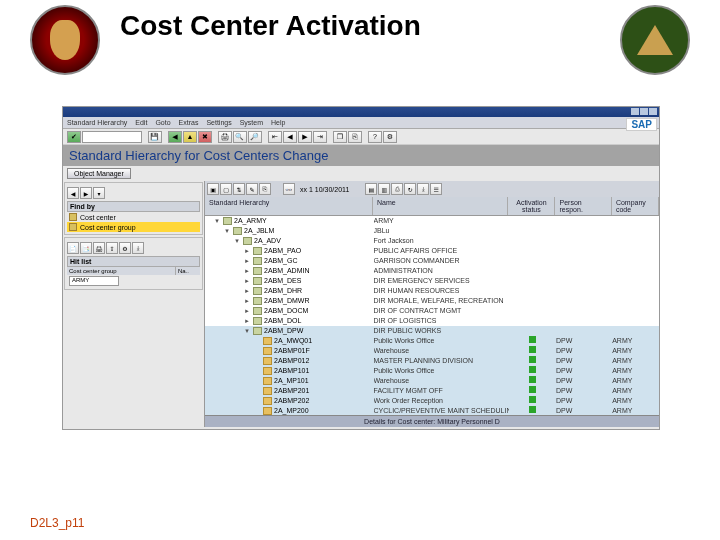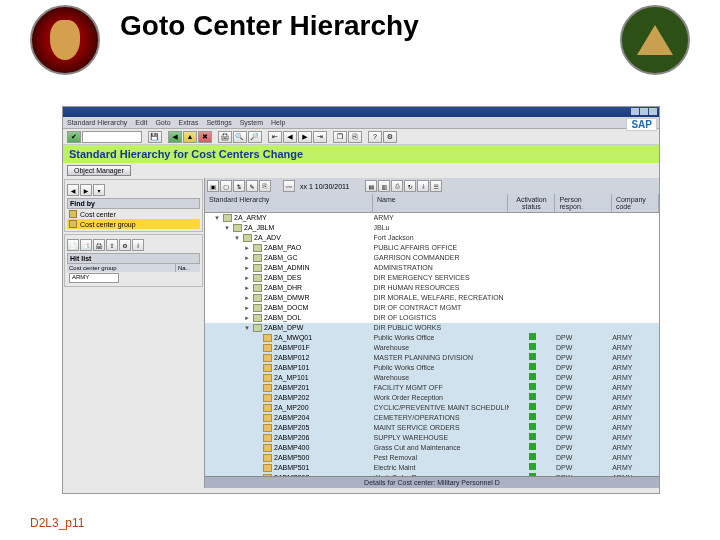--- a/index.html
+++ b/index.html
@@ -5,37 +5,37 @@
   * { box-sizing: border-box; margin: 0; padding: 0; }
   body { width: 720px; height: 540px; background: #fff; font-family: Arial, sans-serif; font-size: 8px; position: relative; overflow: hidden; }
 
   .slide-title { position: absolute; top: 10px; left: 120px; font-size: 28px; font-weight: bold; color: #000; }
   .seal-left { position: absolute; top: 5px; left: 30px; width: 70px; height: 70px; border-radius: 50%; background: radial-gradient(circle, #8b0000 40%, #4a0000 70%, #1a1a2e 100%); border: 2px solid #888; display:flex; align-items:center; justify-content:center; }
   .seal-left::after { content:""; width:30px; height:40px; background:#d4a050; border-radius: 40% 40% 50% 50%; }
   .seal-right { position: absolute; top: 5px; right: 30px; width: 70px; height: 70px; border-radius: 50%; background: #2d5016; border: 2px solid #888; display:flex; align-items:center; justify-content:center;}
   .seal-right::after { content:""; width:0; height:0; border-left:18px solid transparent; border-right:18px solid transparent; border-bottom:30px solid #c9a050; }
   .slide-footer { position: absolute; bottom: 10px; left: 30px; font-size: 12px; color: #c2410c; }
 
-  .sap-window { position: absolute; top: 106px; left: 62px; width: 598px; height: 388px; background: #e8e8e8; border: 1px solid #999; }
+  .sap-window { position: absolute; top: 106px; left: 62px; width: 598px; height: 324px; background: #e8e8e8; border: 1px solid #999; }
   .sap-titlebar { height: 10px; background: linear-gradient(#2a4b8d, #1a3b7d); position: relative; }
   .sap-winbtns { position:absolute; right:2px; top:1px; display:flex; gap:1px; }
   .sap-winbtns span { width:8px; height:7px; background:#b8c8e0; display:inline-block; }
   .sap-logo { position:absolute; right:2px; top:11px; background:#fff; color:#1a6bb3; font-weight:bold; font-size:10px; padding:0 4px; border:1px solid #ccc;}
 
   .menubar { background:#d4d7e0; border-bottom:1px solid #aaa; padding:2px 4px; display:flex; gap:8px; color:#333; }
   .menubar span { font-size:7px; }
 
   .toolbar1 { background:#e8e8e8; border-bottom:1px solid #ccc; padding:2px 4px; display:flex; gap:1px; align-items:center; height:16px; }
   .tbtn { width:14px; height:12px; background:linear-gradient(#fdfdfd,#e0e0e0); border:1px solid #999; display:inline-flex; align-items:center; justify-content:center; font-size:7px; }
   .tbtn.green { background:linear-gradient(#8eca8e,#5aaa5a); }
   .tbtn.yellow { background:linear-gradient(#f0e080,#d8c850); }
   .tbtn.red { background:linear-gradient(#e89090,#d06060); }
   .tsep { width:4px; }
 
-  .screen-title { background:#bef264; color:#143a8a; font-weight:bold; font-size:11px; padding:3px 6px; }
+  .screen-title { background:#a3a3a3; color:#143a8a; font-weight:normal; font-size:13px; padding:3px 6px; }
 
   .objmgr-bar { background:#e8e8e8; padding:2px 4px; display:flex; gap:4px; align-items:center; }
   .objmgr-btn { background:linear-gradient(#fdfdfd,#d0d0d8); border:1px solid #888; padding:1px 6px; font-size:7px; }
 
   .main-area { display:flex; height: calc(100% - 76px); }
   .left-pane { width:142px; background:#e8e8e8; border-right:1px solid #999; display:flex; flex-direction:column; }
   .right-pane { flex:1; background:#fff; display:flex; flex-direction:column; overflow:hidden; }
 
   .pane-section { border:1px solid #bbb; margin:1px; background:#e8e8e8; padding:2px; }
   .pane-header { background:#d0d4dc; font-size:7px; padding:1px 2px; font-weight:bold; border:1px solid #aaa; }
@@ -66,21 +66,21 @@
   .act-sq { width:7px; height:7px; background:#2aa52a; display:inline-block;}
   .hl-blue { background:#d0e2ee;}
 
   .bottom-bar { background:#aab2c4; border-top:1px solid #888; padding:2px 6px; font-size:7px; text-align:center; color:#223;}
 </style>
 </head>
 <body>
 
 <div class="seal-left"></div>
 <div class="seal-right"></div>
-<div class="slide-title">Goto Center Hierarchy</div>
+<div class="slide-title">Cost Center Activation</div>
 <div class="slide-footer">D2L3_p11</div>
 
 <div class="sap-window">
   <div class="sap-titlebar">
     <div class="sap-winbtns">
         <span></span>
         <span></span>
         <span></span>
       </div>
   </div>

